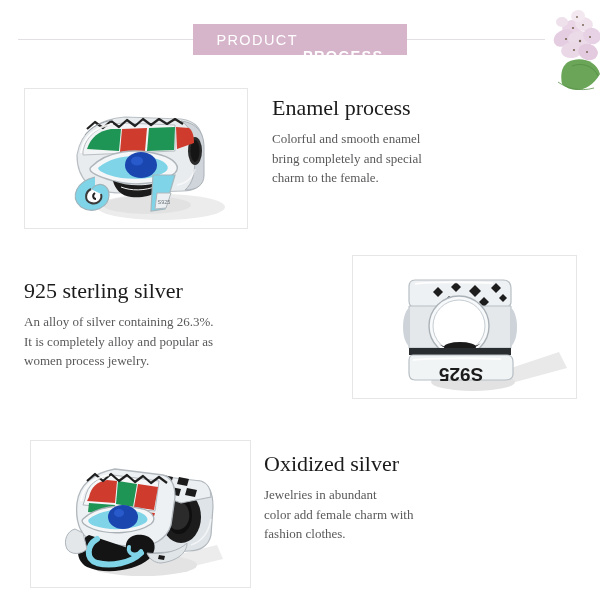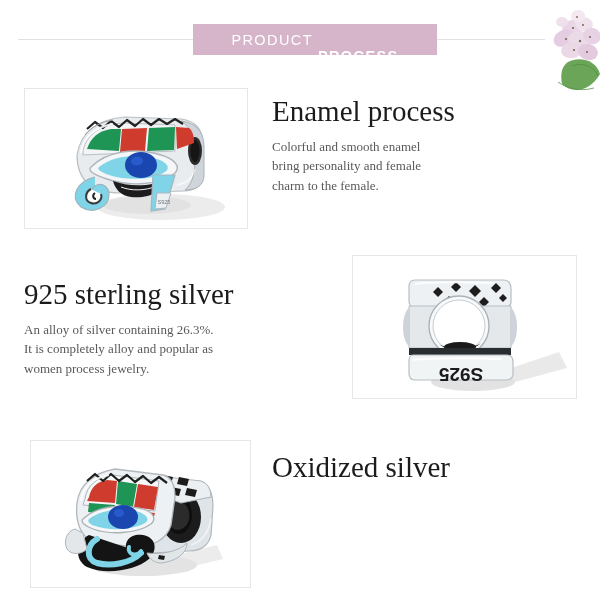--- a/index.html
+++ b/index.html
@@ -25,21 +25,21 @@
     top: 39px;
     height: 1px;
     background: #e2e0e2;
   }
   .rule-left  { left: 18px;  width: 175px; }
   .rule-right { left: 407px; width: 138px; }
 
   .banner {
     position: absolute;
     left: 193px; top: 24px;
-    width: 244px; height: 31px;
+    width: 214px; height: 31px;
     background: #d6b5cb;
     display: flex;
     align-items: center;
     justify-content: center;
     font-family: "Liberation Sans", sans-serif;
     color: #ffffff;
     font-size: 14.5px;
     letter-spacing: 1.4px;
     white-space: nowrap;
   }
@@ -61,25 +61,25 @@
     border: 1px solid #e6e6e6;
     overflow: hidden;
   }
   .frame-1 { left: 24px;  top: 88px;  width: 224px; height: 141px; }
   .frame-2 { left: 352px; top: 255px; width: 225px; height: 144px; }
   .frame-3 { left: 30px;  top: 440px; width: 221px; height: 148px; }
 
   .text-block { position: absolute; }
   .block-1 { left: 272px; top: 96px;  width: 250px; }
   .block-2 { left: 24px;  top: 279px; width: 275px; }
-  .block-3 { left: 272px; top: 452px; width: 260px; }
+  .block-3 { left: 264px; top: 452px; width: 260px; }
 
   .heading {
     font-family: "Liberation Serif", serif;
-    font-size: 29px;
+    font-size: 22px;
     font-weight: 400;
     color: #1b1b1b;
     line-height: 1.1;
     margin-bottom: 9px;
     white-space: nowrap;
   }
   .body-copy {
     font-family: "Liberation Serif", serif;
     font-size: 13px;
     color: #59595b;
@@ -177,21 +177,21 @@
       <path d="M56 64 C58 48 70 38 88 35" stroke="#ffffff" stroke-width="2" fill="none" opacity="0.85"></path>
       <path d="M152 96 C162 94 168 88 170 80" stroke="#ffffff" stroke-width="1.6" fill="none" opacity="0.6"></path>
     </g>
   </svg>
 </div>
 
 <div class="text-block block-1">
   <div class="heading">Enamel process</div>
   <div class="body-copy">
     <span>Colorful and smooth enamel</span>
-    <span>bring personality and female</span>
+    <span>bring completely and special</span>
     <span>charm to the female.</span>
   </div>
 </div>
 
 <div class="photo-frame frame-2">
   <svg width="223" height="142" viewBox="0 0 223 142">
     <rect width="223" height="142" fill="#ffffff"></rect>
 
     <path d="M128 122 L206 96 L214 112 L140 132 Z" fill="#e9e9e9"></path>
     <ellipse cx="120" cy="126" rx="42" ry="9" fill="#e2e2e2"></ellipse>
@@ -283,13 +283,18 @@
       <path d="M128 114 l6 1 l-1 4 l-6 -1 Z" fill="#1b1b1b"></path>
 
       <path d="M50 60 C52 46 62 37 78 34" stroke="#ffffff" stroke-width="2" fill="none" opacity="0.85"></path>
       <path d="M160 104 C172 100 178 90 180 78" stroke="#ffffff" stroke-width="1.6" fill="none" opacity="0.55"></path>
     </g>
   </svg>
 </div>
 
 <div class="text-block block-3">
   <div class="heading">Oxidized silver</div>
+  <div class="body-copy">
+    <span>Jewelries in abundant</span>
+    <span>color add female charm with</span>
+    <span>fashion clothes.</span>
+  </div>
 </div>
 
 </body></html>

